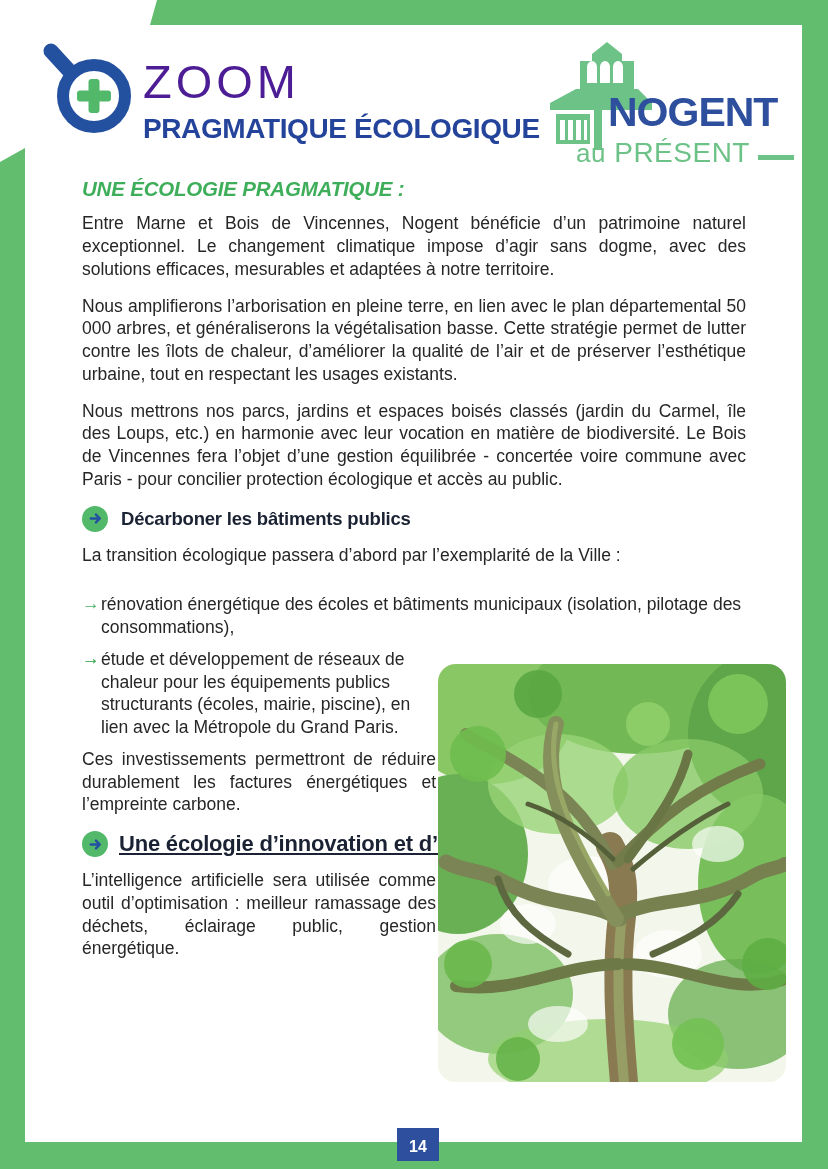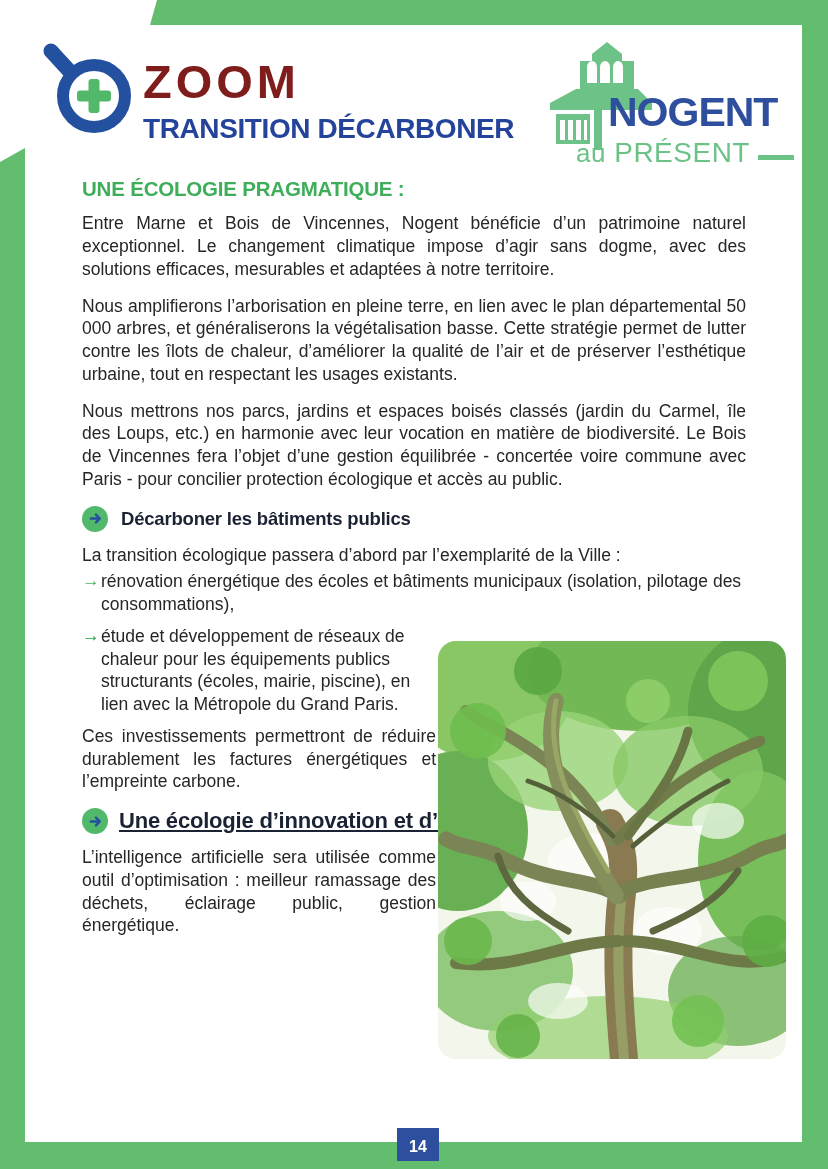--- a/index.html
+++ b/index.html
@@ -12,21 +12,21 @@
   .band{position:absolute;background:#62bd6e;}
   .band-top{left:150px;top:0;right:0;height:25px;clip-path:polygon(7px 0,100% 0,100% 100%,0 100%);}
   .band-right{top:25px;right:0;width:26px;bottom:27px;}
   .band-left{left:0;top:148px;width:25px;bottom:27px;clip-path:polygon(0 14px,100% 0,100% 100%,0 100%);}
   .band-bottom{left:0;right:0;bottom:0;height:27px;}
 
   
   .magnifier{position:absolute;left:36px;top:38px;}
   .zoom-title{
     position:absolute;left:143px;top:58px;
-    font-size:47px;font-weight:700;letter-spacing:4px;color:#7f1d1d;line-height:1;
+    font-size:47px;font-weight:400;letter-spacing:4px;color:#4c1d95;line-height:1;
   }
   .zoom-subtitle{
     position:absolute;left:143px;top:115px;
     font-size:28px;font-weight:700;letter-spacing:-0.4px;color:#24439a;line-height:1;
   }
   .logo{position:absolute;left:548px;top:40px;width:215px;height:132px;}
   .logo-kiosk{position:absolute;left:0;top:0;}
   .logo-city{
     position:absolute;left:60px;top:52px;
     font-size:41px;font-weight:800;letter-spacing:-1px;color:#2d4f9e;line-height:1;
@@ -36,21 +36,21 @@
     font-size:28px;color:#6cc287;line-height:1;letter-spacing:0.5px;
   }
   .logo-tagline .small{font-size:26px;}
   .logo-tagline .caps{font-weight:500;}
   .logo-dash{display:inline-block;width:36px;height:5px;background:#6cc287;margin-left:8px;vertical-align:2px;}
 
   
   main{position:absolute;left:82px;top:176px;width:704px;}
   .h-green{
     font-size:20.5px;font-weight:700;color:#3fae5a;line-height:1.24;
-    margin:0 0 11px;letter-spacing:-0.2px;
+    margin:0 0 11px;letter-spacing:-0.2px;font-style:italic;
   }
   .h-green span{display:block;}
   p{font-size:17.5px;line-height:1.3;margin:0 0 14px;}
   .wide{width:664px;}
   .just{text-align:justify;}
   .sec-head{display:flex;align-items:center;gap:13px;margin:15px 0 12px;width:664px;}
   .circ{
     flex:none;width:26px;height:26px;border-radius:50%;background:#52b86a;
     display:flex;align-items:center;justify-content:center;
   }
@@ -95,21 +95,21 @@
     <svg width="102" height="102" viewBox="0 0 102 102" aria-hidden="true">
       <line x1="15" y1="13" x2="37" y2="37" stroke="#2450a0" stroke-width="15" stroke-linecap="round"></line>
       <circle cx="58" cy="58" r="31" fill="#ffffff" stroke="#2450a0" stroke-width="12"></circle>
       <g fill="#52b86a">
         <rect x="41" y="52.5" width="34" height="11" rx="3"></rect>
         <rect x="52.5" y="41" width="11" height="34" rx="3"></rect>
       </g>
     </svg>
   </div>
   <div class="zoom-title">ZOOM</div>
-  <div class="zoom-subtitle">TRANSITION DÉCARBONER</div>
+  <div class="zoom-subtitle">PRAGMATIQUE ÉCOLOGIQUE</div>
 
   <div class="logo">
     <div class="logo-kiosk">
       <svg width="118" height="118" viewBox="0 0 118 118" aria-hidden="true">
         <g fill="#6cc287">
           <polygon points="59,2 44,14 74,14"></polygon>
           <rect x="44" y="14" width="30" height="7"></rect>
           <path d="M32 21 h54 v28 h-54 z M39 27 a5 6 0 0 1 10 0 v16 h-10 z M52 27 a5 6 0 0 1 10 0 v16 h-10 z M65 27 a5 6 0 0 1 10 0 v16 h-10 z" fill-rule="evenodd"></path>
           <polygon points="28,49 90,49 104,63 104,70 2,70 2,63"></polygon>
           <rect x="46" y="70" width="8" height="40"></rect>
@@ -135,21 +135,21 @@
     <p class="wide just">Nous mettrons nos parcs, jardins et espaces boisés classés (jardin du Carmel, île des Loups, etc.)  en harmonie avec leur vocation en matière de biodiversité. Le Bois de Vincennes fera l’objet d’une gestion équilibrée - concertée voire commune avec Paris - pour concilier protection écologique et accès au public.</p>
 
     <div class="sec-head">
       <span class="circ">
         <svg width="15" height="15" viewBox="0 0 16 16">
             <path d="M3 8 h9 M8.5 3.8 L12.6 8 L8.5 12.2" fill="none" stroke="#2450a0" stroke-width="2.6" stroke-linecap="round" stroke-linejoin="round"></path>
           </svg>
       </span>
       <h2>Décarboner les bâtiments publics</h2>
     </div>
-    <p class="wide" style="margin-bottom:4px;">La transition écologique passera d’abord par l’exemplarité de la Ville :</p>
+    <p class="wide" style="margin-bottom:27px;">La transition écologique passera d’abord par l’exemplarité de la Ville :</p>
     <ul>
       <li>
         <span class="mk">→</span>
         <span>rénovation énergétique des écoles et bâtiments municipaux (isolation, pilotage des consommations),</span>
       </li>
       <li>
         <span class="mk">→</span>
       </li>
     </ul>
 

